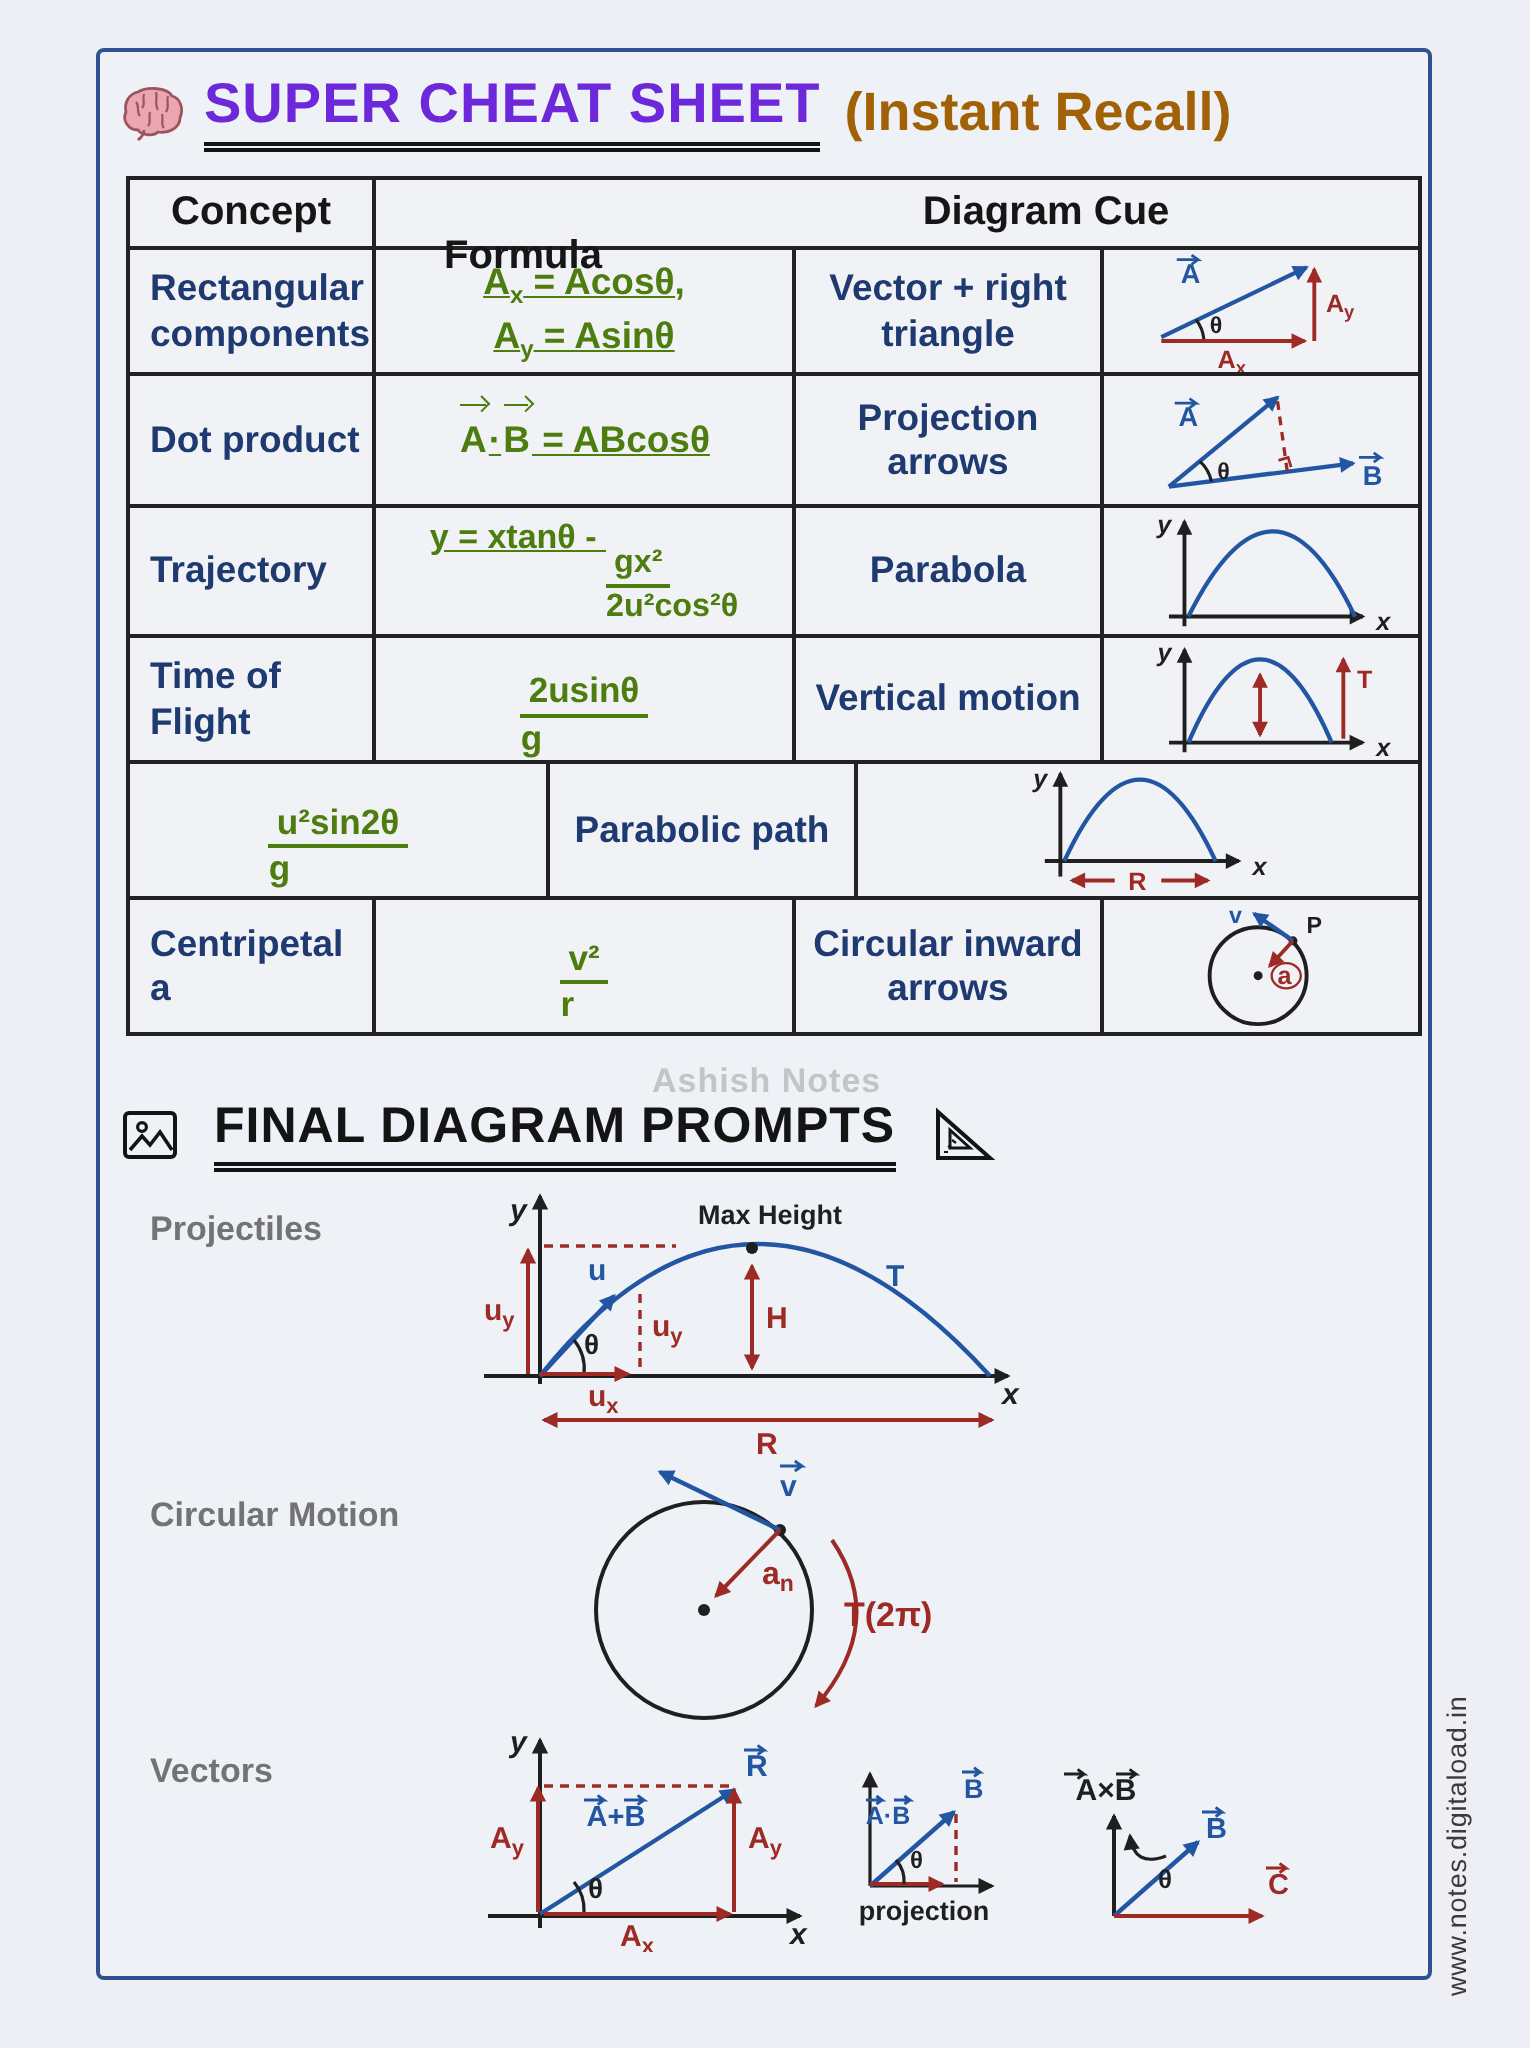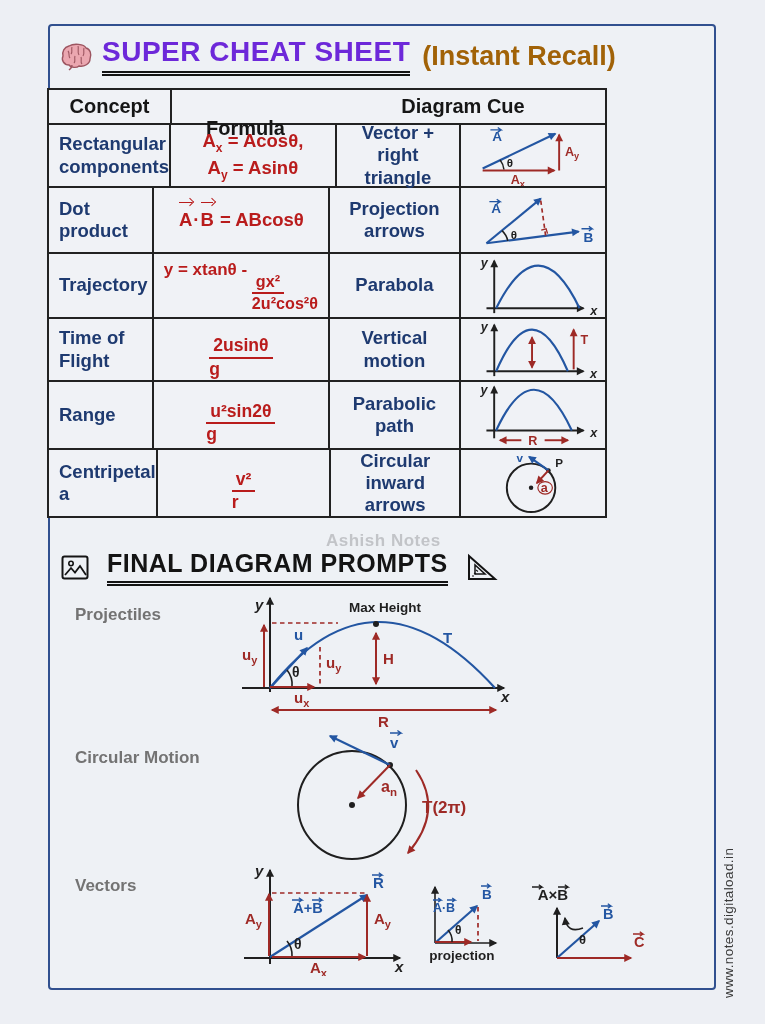--- a/index.html
+++ b/index.html
@@ -13,29 +13,29 @@
     position:absolute;left:48px;top:24px;width:668px;height:966px;
     border:2px solid #31508f;border-radius:4px;box-sizing:border-box;
     background:#eef1f5;
   }
   
   .title-row{position:absolute;left:60px;top:36px;display:flex;align-items:center;gap:8px;}
   .title-main{font-size:28px;font-weight:bold;letter-spacing:.5px;color:#6d28d9;
     border-bottom:5px double #141414;padding-bottom:3px;}
   .title-suffix{font-size:27px;font-weight:600;color:#a16207;padding-left:4px;}
   
-  .cheat-table{position:absolute;left:47px;top:88px;width:560px;border:2px solid #222;box-sizing:border-box;background:#f0f2f6;}
+  .cheat-table{position:absolute;left:63px;top:88px;width:648px;border:2px solid #222;box-sizing:border-box;background:#f0f2f6;}
   .trow{display:flex;border-bottom:2px solid #222;box-sizing:border-box;}
   .trow:last-child{border-bottom:none;}
   .cell{border-right:2px solid #222;box-sizing:border-box;display:flex;align-items:center;}
   .cell:last-child{border-right:none;}
   .th{justify-content:center;font-size:20px;font-weight:bold;color:#161616;}
   .h1{width:123px;} .h2{width:149px;margin-top:38px;} .h3{flex:1;}
   .c1{width:123px;padding-left:10px;font-size:18.5px;font-weight:600;color:#1e3a70;line-height:1.2;}
-  .c2{width:210px;justify-content:center;text-align:center;font-size:18.5px;font-weight:600;color:#b91c1c;flex-direction:column;}
+  .c2{width:210px;justify-content:center;text-align:center;font-size:18.5px;font-weight:600;color:#4d7c0f;flex-direction:column;text-decoration:underline;}
   .c3{width:154px;justify-content:center;text-align:center;font-size:18.5px;font-weight:600;color:#1e3a70;line-height:1.2;padding:0 6px;box-sizing:border-box;}
   .c4{flex:1;justify-content:center;padding:1px 0;}
   .fline{display:block;line-height:1.35;}
   sub{font-size:.65em;}
   .frac{display:inline-flex;flex-direction:column;align-items:flex-start;vertical-align:-0.75em;line-height:1.1;font-size:.95em;}
   .frac .num{border-bottom:2px solid currentColor;padding:0 4px 1px;}
   .frac .den{padding-top:1px;}
   .vec{position:relative;display:inline-block;padding:0 1px;}
   .vec::before{content:"";position:absolute;left:8%;right:10%;top:-0.28em;border-top:1.5px solid currentColor;}
   .vec::after{content:"";position:absolute;right:2%;top:-0.28em;width:.26em;height:.26em;
@@ -182,21 +182,20 @@
         <line class="sr" x1="71" y1="19" x2="71" y2="50" marker-start="url(#aR)" marker-end="url(#aR)"></line>
         <line class="sr" x1="114" y1="52" x2="114" y2="11" marker-end="url(#aR)"></line>
         <text class="li" x="18" y="12" font-size="13">y</text>
         <text class="li" x="131" y="61" font-size="13">x</text>
         <text class="lr" x="121" y="26" font-size="13">T</text>
       </svg>
     </div>
   </div>
 
   <div class="trow" style="height:68px">
-    <div class="cell c1">Range</div>
     <div class="cell c2">
         <span class="fline"><span class="frac">
             <span class="num">u²sin2θ</span>
             <span class="den">g</span>
           </span></span>
       </div>
     <div class="cell c3">Parabolic path</div>
     <div class="cell c4">
       <svg width="144" height="66" viewBox="0 0 144 68">
         <line class="st" x1="32" y1="58" x2="32" y2="5" marker-end="url(#aK)"></line>

